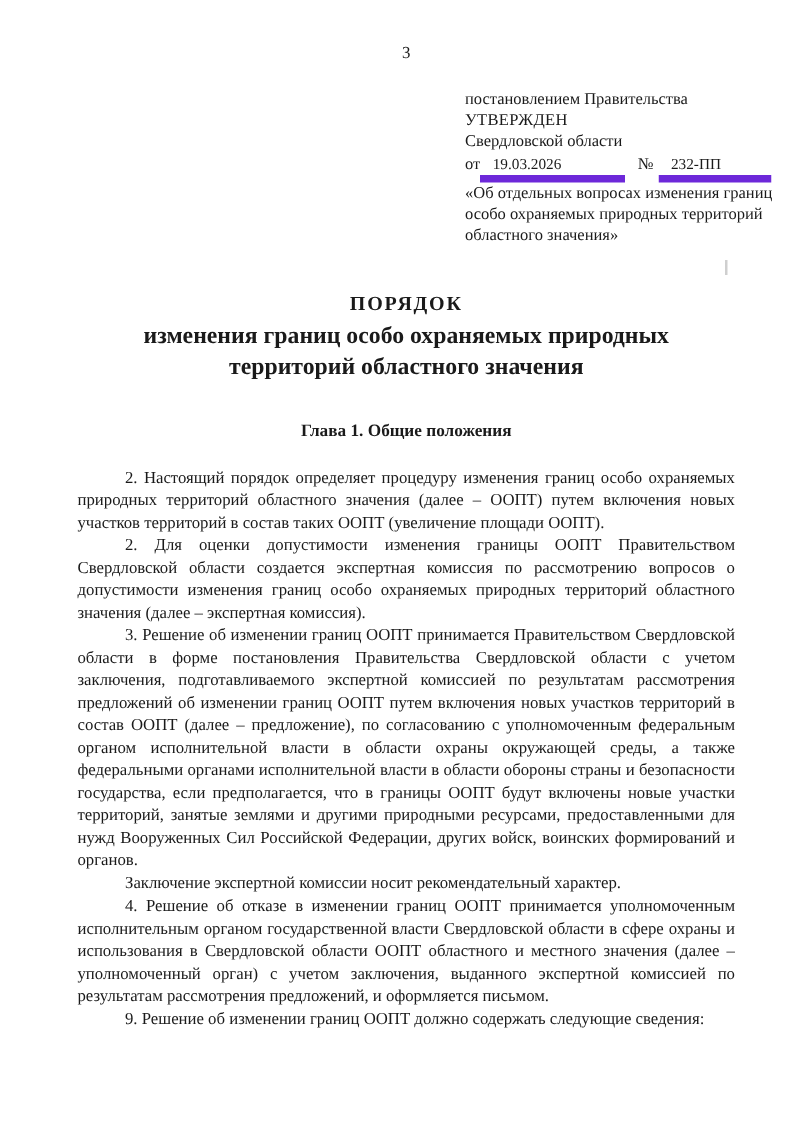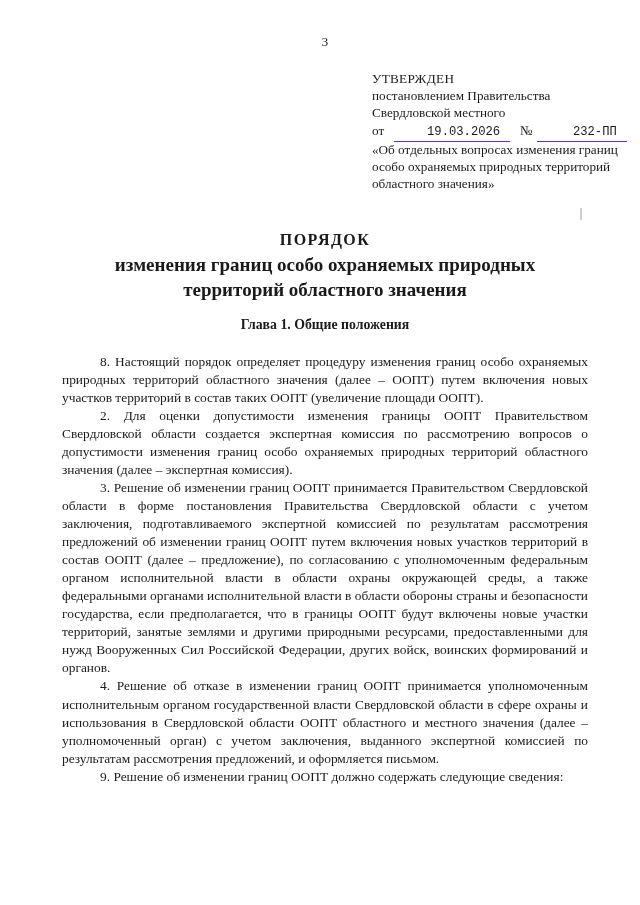--- a/index.html
+++ b/index.html
@@ -39,28 +39,28 @@
   }
   .approval .caps {
     letter-spacing: 0.3px;
   }
   .approval .datarow {
     display: flex;
     align-items: baseline;
     white-space: nowrap;
     margin-top: 1px;
   }
-  .approval .datarow .lbl { margin-right: 10px; }
+  .approval .datarow .lbl { margin-right: 0; }
   .approval .datarow .val {
-    font-family: Liberation Mono, monospace;
+    font-family: Liberation Serif, serif;
     font-size: 12.2px;
-    border-bottom: 1px solid #6d28d9;
+    border-bottom: 6px solid #6d28d9;
     padding: 0 10px 0 10px;
     display: inline-block;
-    text-align: right;
+    text-align: left;
   }
   .approval .datarow .val.date { min-width: 96px; }
   .approval .datarow .val.num { min-width: 70px; }
   .approval .datarow .sep { margin: 0 4px 0 10px; }
   .approval .quoted {
     margin-top: 0;
     line-height: 1.28;
     white-space: normal;
   }
   
@@ -77,21 +77,21 @@
     font-size: 19px;
     font-weight: bold;
     line-height: 1.34;
     margin-top: 3px;
     padding: 0 34px;
   }
   .chapter {
     text-align: center;
     font-size: 13.8px;
     font-weight: bold;
-    margin-top: 14px;
+    margin-top: 30px;
   }
   
   .body-text {
     margin-top: 20px;
     font-size: 13.4px;
     line-height: 1.345;
     text-align: justify;
   }
   .body-text p {
     margin: 0;
@@ -107,42 +107,43 @@
   }
 </style>
 </head>
 <body>
 
 <div class="page">
 
   <div class="page-number">3</div>
 
   <div class="approval">
+    <div class="line">постановлением Правительства</div>
     <div class="line caps">УТВЕРЖДЕН</div>
-    <div class="line">постановлением Правительства</div>
-    <div class="line">Свердловской местного</div>
+    <div class="line">Свердловской области</div>
     <div class="datarow">
       <span class="lbl">от</span>
       <span class="val date">19.03.2026</span>
       <span class="sep">№</span>
       <span class="val num">232-ПП</span>
     </div>
     <div class="quoted">«Об отдельных вопросах изменения границ особо охраняемых природных территорий областного значения»</div>
   </div>
 
   <div class="shadow-mark"></div>
 
   <div class="title-block">
     <div class="doc-title">ПОРЯДОК</div>
     <div class="doc-subtitle">изменения границ особо охраняемых природных территорий областного значения</div>
   </div>
 
   <div class="chapter">Глава 1. Общие положения</div>
 
   <div class="body-text">
-    <p>8. Настоящий порядок определяет процедуру изменения границ особо охраняемых природных территорий областного значения (далее – ООПТ) путем включения новых участков территорий в состав таких ООПТ (увеличение площади ООПТ).</p>
+    <p>2. Настоящий порядок определяет процедуру изменения границ особо охраняемых природных территорий областного значения (далее – ООПТ) путем включения новых участков территорий в состав таких ООПТ (увеличение площади ООПТ).</p>
     <p>2. Для оценки допустимости изменения границы ООПТ Правительством Свердловской области создается экспертная комиссия по рассмотрению вопросов о допустимости изменения границ особо охраняемых природных территорий областного значения (далее – экспертная комиссия).</p>
     <p>3. Решение об изменении границ ООПТ принимается Правительством Свердловской области в форме постановления Правительства Свердловской области с учетом заключения, подготавливаемого экспертной комиссией по результатам рассмотрения предложений об изменении границ ООПТ путем включения новых участков территорий в состав ООПТ (далее – предложение), по согласованию с уполномоченным федеральным органом исполнительной власти в области охраны окружающей среды, а также федеральными органами исполнительной власти в области обороны страны и безопасности государства, если предполагается, что в границы ООПТ будут включены новые участки территорий, занятые землями и другими природными ресурсами, предоставленными для нужд Вооруженных Сил Российской Федерации, других войск, воинских формирований и органов.</p>
+    <p>Заключение экспертной комиссии носит рекомендательный характер.</p>
     <p>4. Решение об отказе в изменении границ ООПТ принимается уполномоченным исполнительным органом государственной власти Свердловской области в сфере охраны и использования в Свердловской области ООПТ областного и местного значения (далее – уполномоченный орган) с учетом заключения, выданного экспертной комиссией по результатам рассмотрения предложений, и оформляется письмом.</p>
     <p>9. Решение об изменении границ ООПТ должно содержать следующие сведения:</p>
   </div>
 
 </div>
 
 </body></html>

